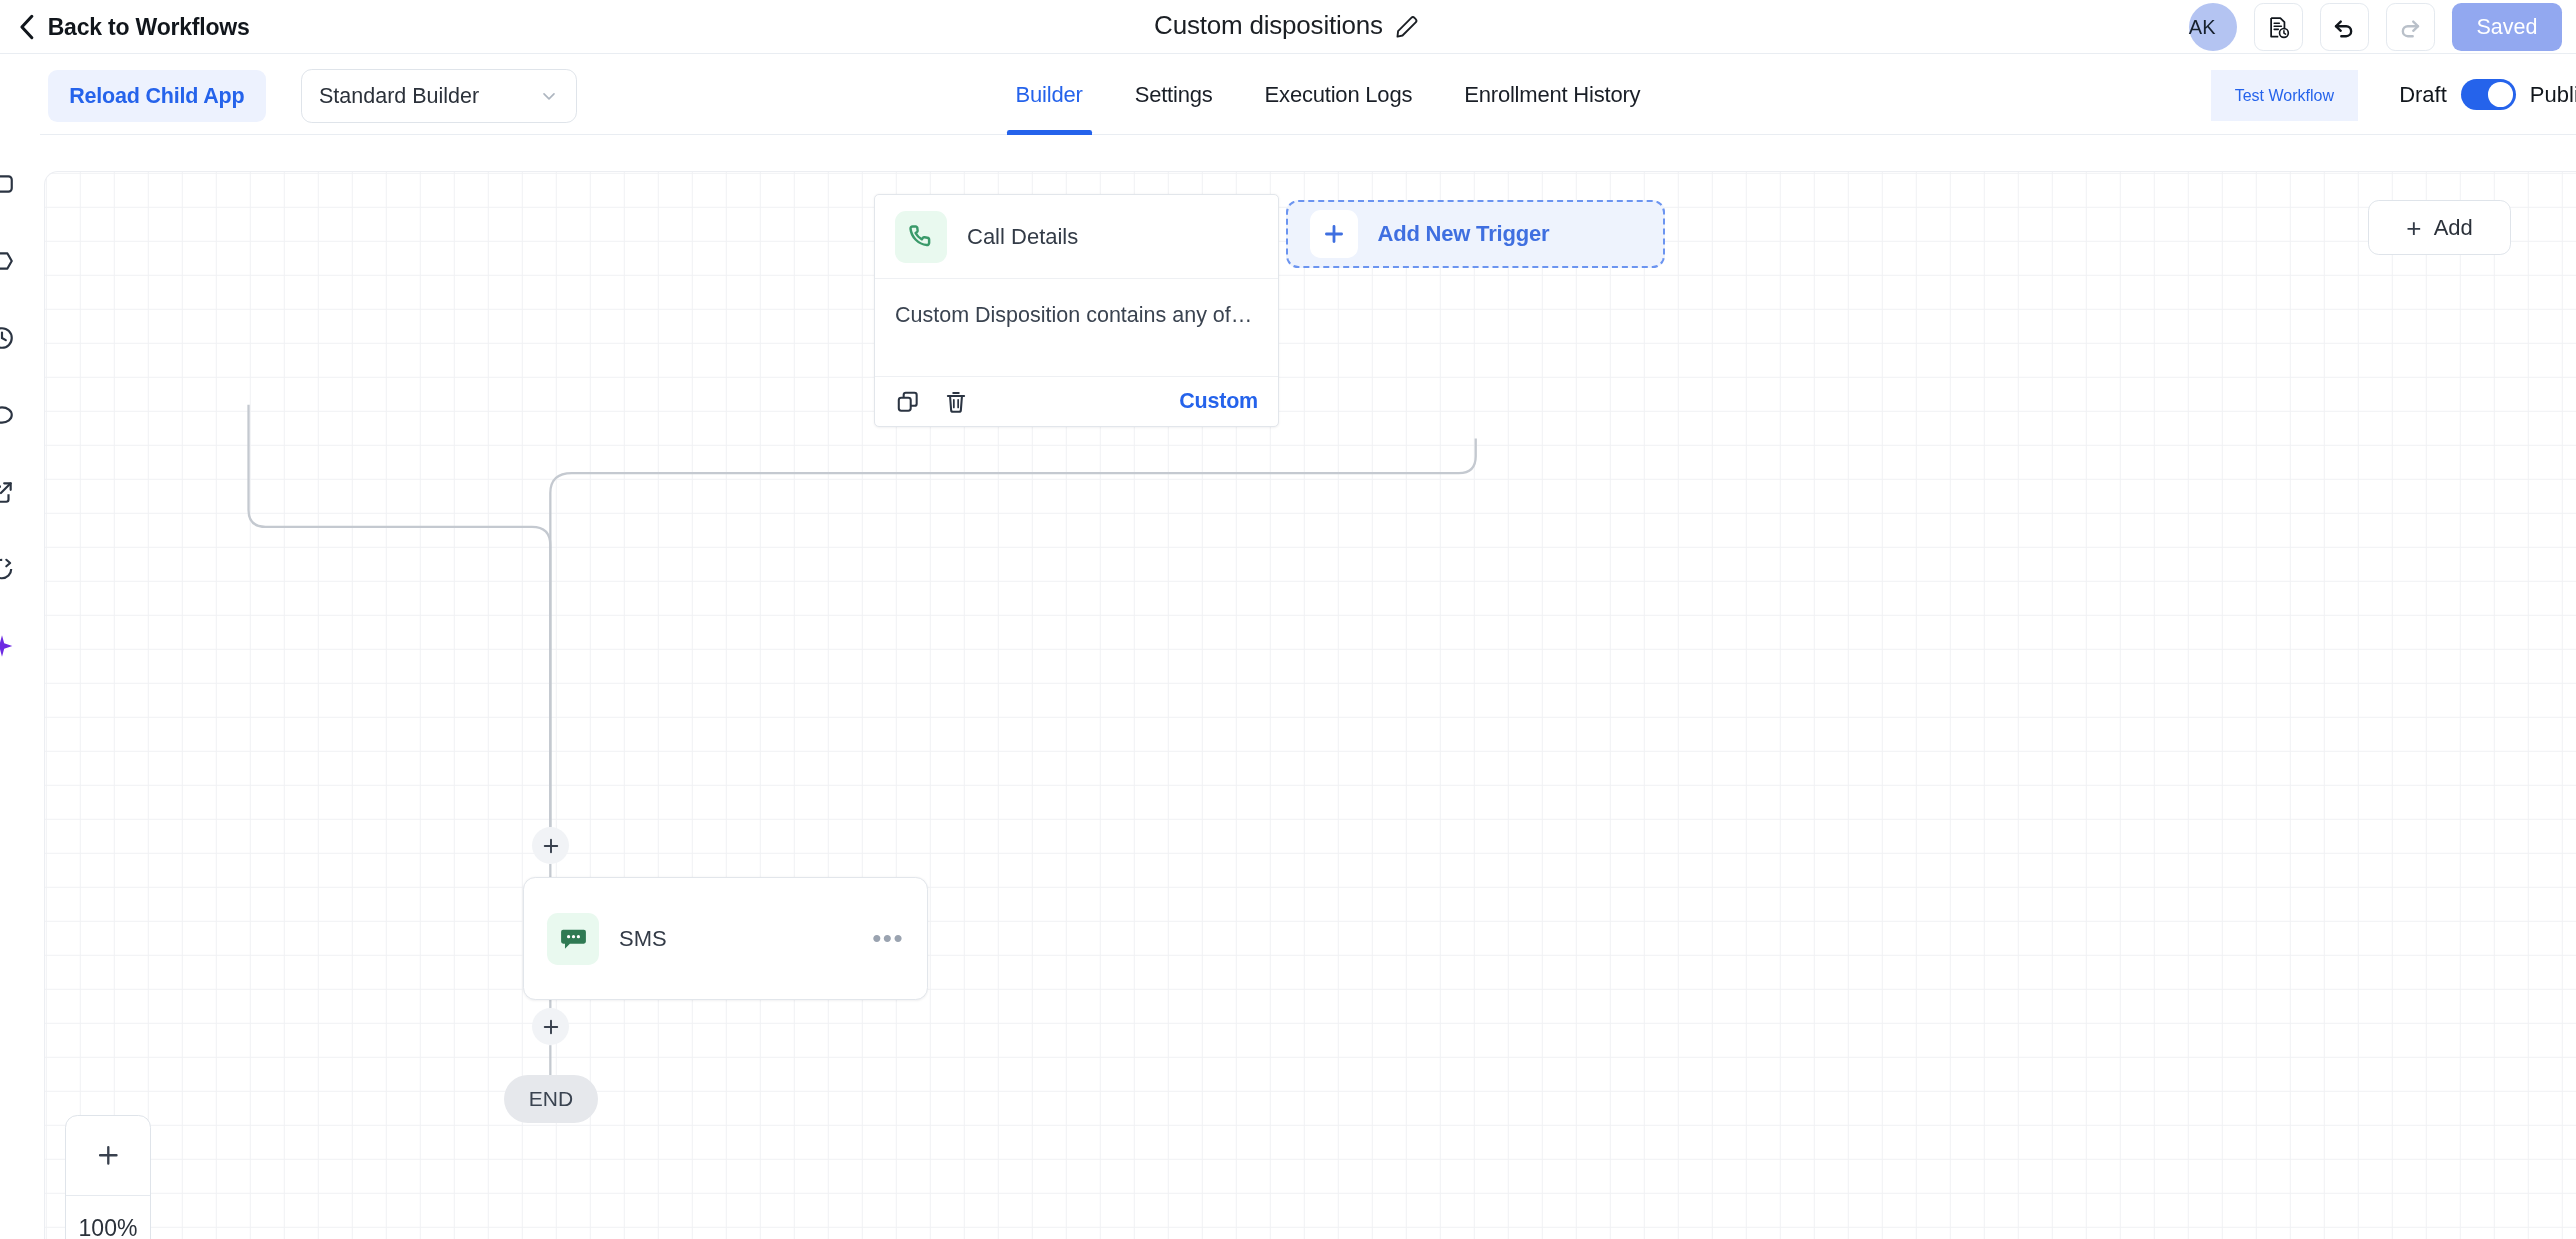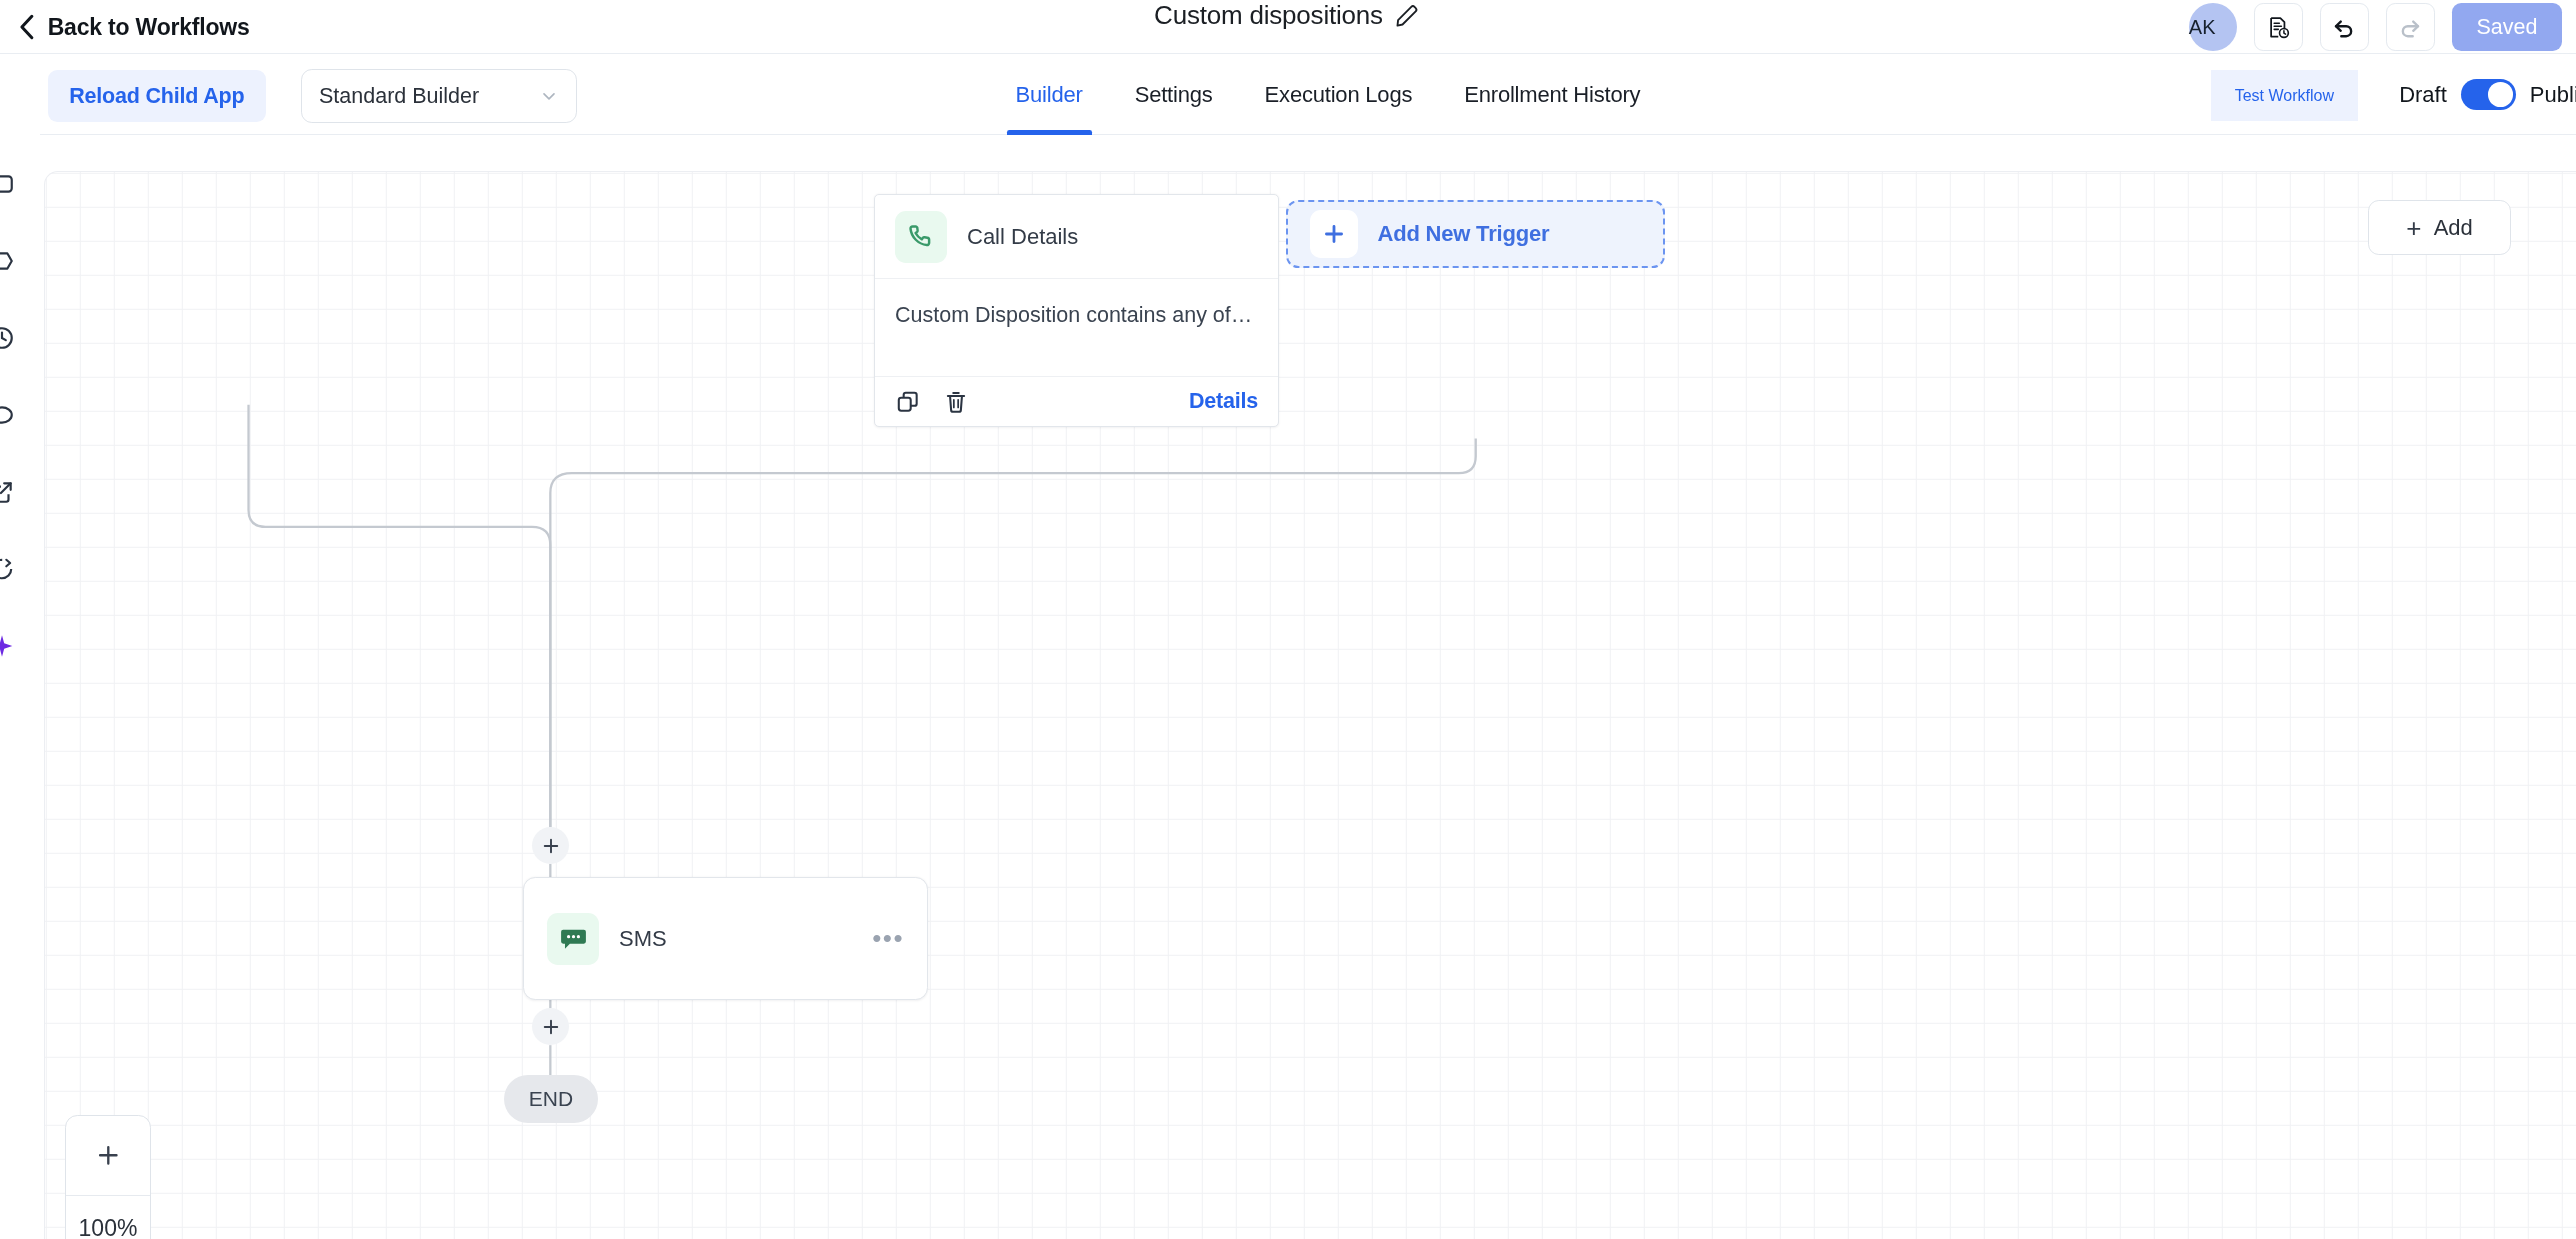--- a/index.html
+++ b/index.html
@@ -20,21 +20,21 @@
   .back-link {
     position: absolute; left: 18.4px; top: 0; height: 54px;
     display: flex; align-items: center; gap: 12.3px;
     cursor: pointer;
   }
   .back-chevron { width: 17px; height: 26px; display: block; }
   .back-text { font-size: 23px; font-weight: 700; color: #11161c; letter-spacing: -0.2px; }
 
   .title-wrap {
     position: absolute; left: 0; top: 0; width: 2576px; height: 50px;
-    display: flex; justify-content: center; gap: 11px;
+    display: flex; align-items: center; justify-content: center; gap: 11px;
     pointer-events: none;
   }
   .doc-title { font-size: 26px; font-weight: 400; color: #1b1f24; letter-spacing: -0.2px; }
   .pencil-btn { width: 28px; height: 28px; pointer-events: auto; cursor: pointer; }
 
   .top-right {
     position: absolute; right: 14px; top: 0; height: 54px;
     display: flex; align-items: center; gap: 17px;
   }
   .avatar {
@@ -405,21 +405,21 @@
         <rect x="3.5" y="8" width="11" height="12" rx="2.2" fill="none" stroke="#2b3442" stroke-width="1.9"></rect>
         <path d="M8 8 V5.5 a2 2 0 0 1 2-2 h8 a2 2 0 0 1 2 2 v8 a2 2 0 0 1-2 2 h-3.5" fill="none" stroke="#2b3442" stroke-width="1.9" stroke-linejoin="round"></path>
       </svg>
       <svg class="tc-action" viewBox="0 0 24 24">
         <path d="M4.5 6.5 h15" stroke="#2b3442" stroke-width="1.9" stroke-linecap="round"></path>
         <path d="M9.5 3.7 h5" stroke="#2b3442" stroke-width="1.9" stroke-linecap="round"></path>
         <path d="M6.5 6.5 l1 13 a1.6 1.6 0 0 0 1.6 1.5 h5.8 a1.6 1.6 0 0 0 1.6-1.5 l1-13" fill="none" stroke="#2b3442" stroke-width="1.9" stroke-linejoin="round"></path>
         <path d="M10 10 v7 M14 10 v7" stroke="#2b3442" stroke-width="1.6" stroke-linecap="round"></path>
       </svg>
       <span class="spacer"></span>
-      <span class="details-link">Details</span>
+      <span class="details-link">Custom</span>
     </div>
   </div>
 
   <div class="add-trigger" style="left:1241px; top:28px;">
     <div class="at-plusbox">
       <svg width="26" height="26" viewBox="0 0 24 24">
         <path d="M12 5 V19 M5 12 H19" stroke="#3f6fe0" stroke-width="2.6" stroke-linecap="round"></path>
       </svg>
     </div>
     <span class="at-label">Add New Trigger</span>

